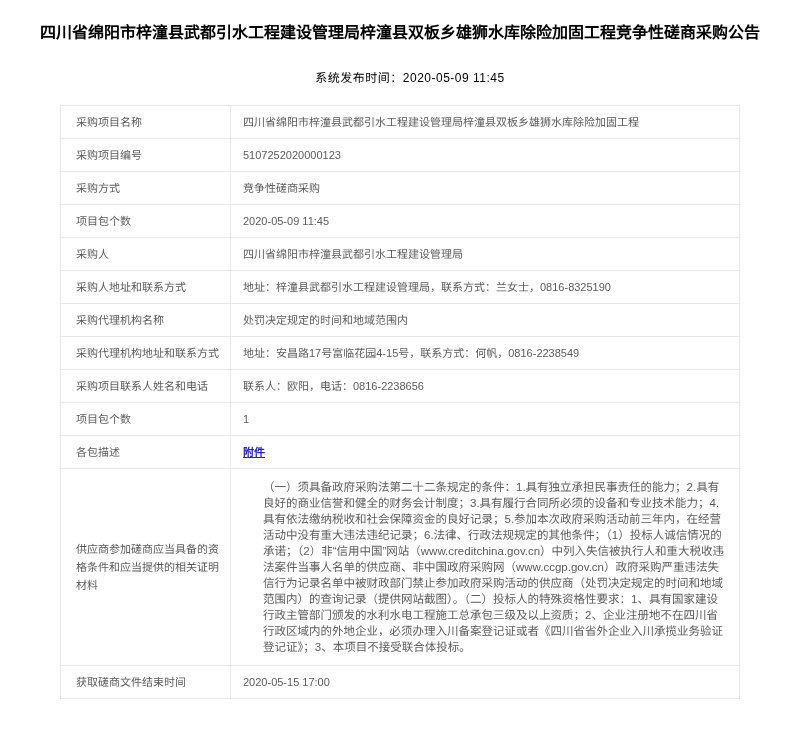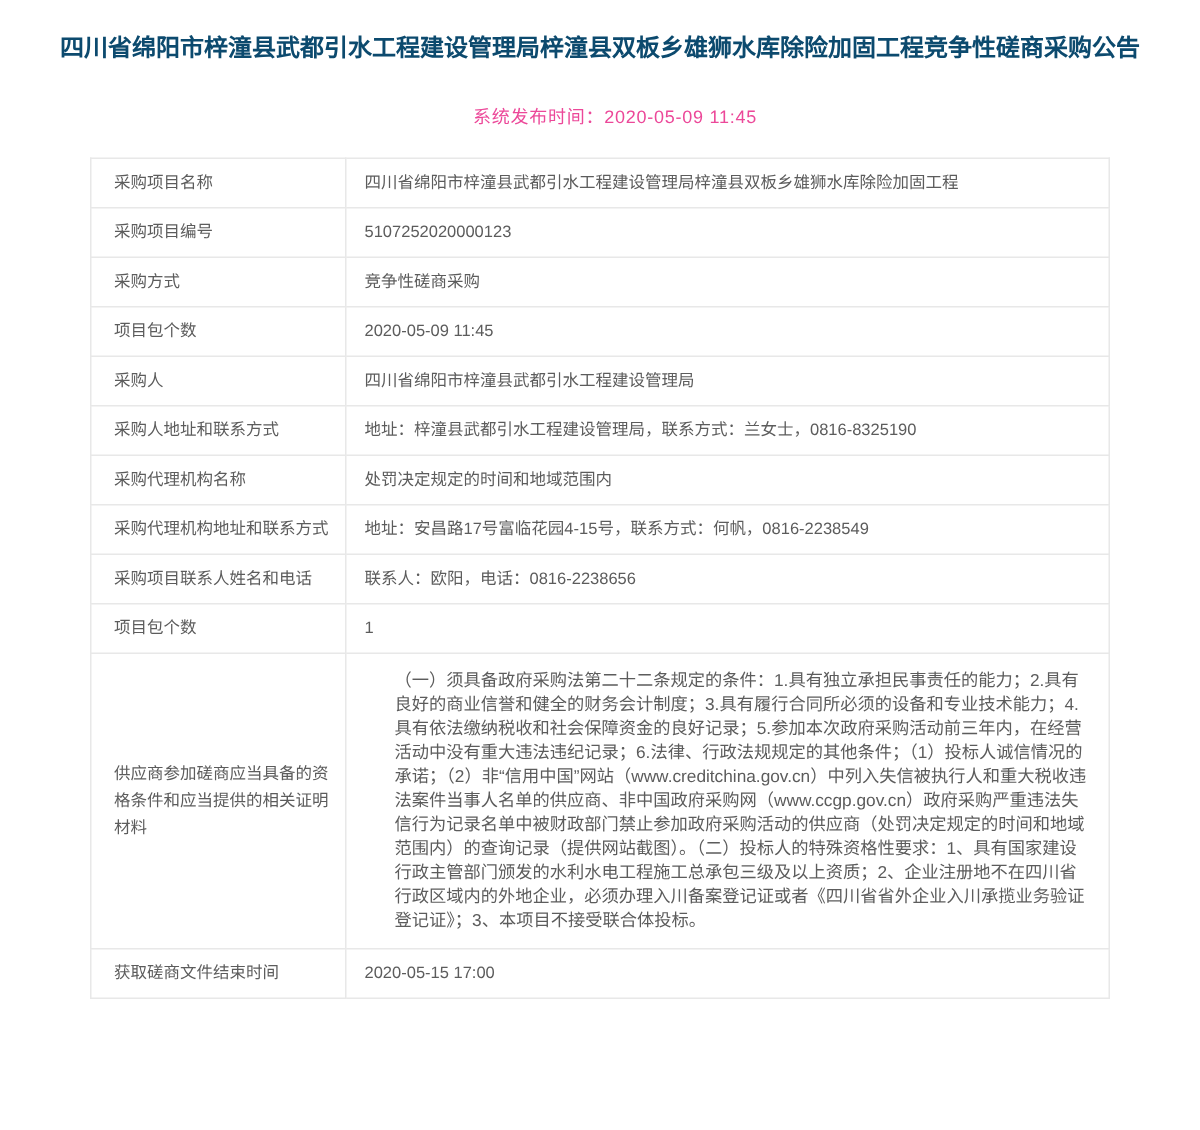--- a/index.html
+++ b/index.html
@@ -16,27 +16,27 @@
     width: 800px;
     padding-top: 16px;
   }
   .title {
     width: 744px;
     margin: 4px auto 0;
     text-align: center;
     font-size: 16px;
     line-height: 26px;
     font-weight: bold;
-    color: #0c4a6e;
+    color: #000000;
   }
   .publish-time {
     margin-top: 22px;
     text-align: center;
     font-size: 12px;
-    color: #ec4899;
+    color: #000000;
     letter-spacing: 0.5px;
     margin-left: 20px;
   }
   .info-table {
     width: 680px;
     margin: 20px auto 0;
     border-collapse: collapse;
     table-layout: fixed;
   }
   .info-table td {
@@ -110,20 +110,24 @@
           <td class="value-cell">地址：安昌路17号富临花园4-15号，联系方式：何帆，0816-2238549</td>
         </tr>
         <tr>
           <td class="label-cell">采购项目联系人姓名和电话</td>
           <td class="value-cell">联系人：欧阳，电话：0816-2238656</td>
         </tr>
         <tr>
           <td class="label-cell">项目包个数</td>
           <td class="value-cell">1</td>
         </tr>
+        <tr>
+          <td class="label-cell">各包描述</td>
+          <td class="value-cell"><a class="attachment">附件</a></td>
+        </tr>
         <tr class="long-row">
           <td class="label-cell">供应商参加磋商应当具备的资格条件和应当提供的相关证明材料</td>
           <td class="value-cell">（一）须具备政府采购法第二十二条规定的条件：1.具有独立承担民事责任的能力；2.具有良好的商业信誉和健全的财务会计制度；3.具有履行合同所必须的设备和专业技术能力；4.具有依法缴纳税收和社会保障资金的良好记录；5.参加本次政府采购活动前三年内，在经营活动中没有重大违法违纪记录；6.法律、行政法规规定的其他条件；（1）投标人诚信情况的承诺；（2）非“信用中国”网站（www.creditchina.gov.cn）中列入失信被执行人和重大税收违法案件当事人名单的供应商、非中国政府采购网（www.ccgp.gov.cn）政府采购严重违法失信行为记录名单中被财政部门禁止参加政府采购活动的供应商（处罚决定规定的时间和地域范围内）的查询记录（提供网站截图）。（二）投标人的特殊资格性要求：1、具有国家建设行政主管部门颁发的水利水电工程施工总承包三级及以上资质；2、企业注册地不在四川省行政区域内的外地企业，必须办理入川备案登记证或者《四川省省外企业入川承揽业务验证登记证》；3、本项目不接受联合体投标。</td>
         </tr>
         <tr>
           <td class="label-cell">获取磋商文件结束时间</td>
           <td class="value-cell">2020-05-15 17:00</td>
         </tr>
       </tbody>
   </table>

